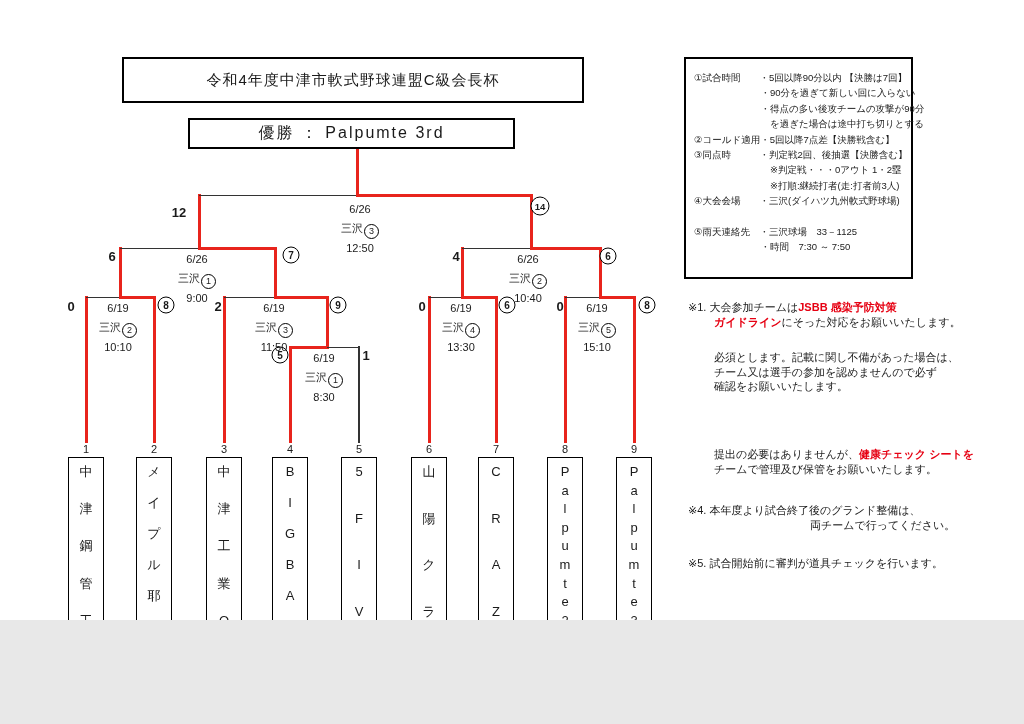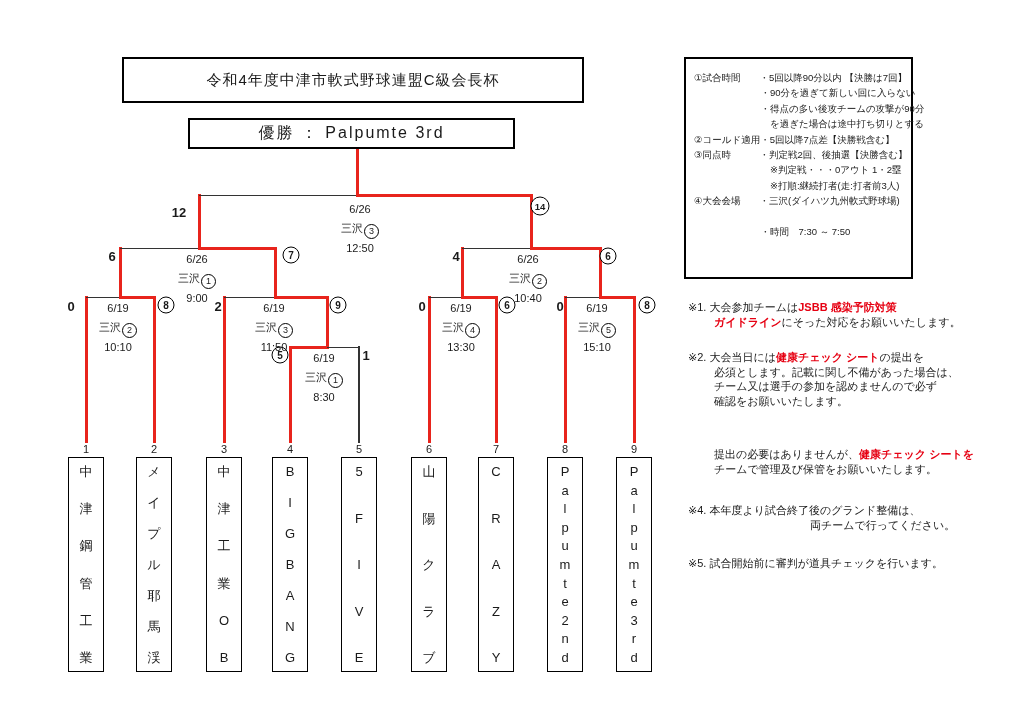--- a/index.html
+++ b/index.html
@@ -1,17 +1,17 @@
 <!DOCTYPE html>
 <html><head>
 <meta charset="utf-8">
 <style>
   html,body{margin:0;padding:0;background:#e8e8e8;}
   #stage{
-    position:relative;width:1024px;height:724px;background:#ffffff;
+    position:relative;width:1024px;height:620px;background:#ffffff;
     font-family:"Liberation Sans","DejaVu Sans",sans-serif;color:#1a1a1a;
     overflow:hidden;margin:0 auto;
   }
   .box{position:absolute;border:2px solid #000;display:flex;align-items:center;justify-content:center;box-sizing:border-box;background:#fff;}
   .title-box{left:122px;top:57px;width:462px;height:46px;}
   .title-box span{font-size:15px;letter-spacing:1px;font-weight:500;}
   .winner-box{left:188px;top:118px;width:327px;height:31px;}
   .winner-box span{font-size:16px;letter-spacing:2px;font-weight:500;}
   .rules{position:absolute;left:684px;top:57px;width:229px;height:222px;border:2px solid #000;box-sizing:border-box;padding:11px 8px 0 8px;}
   .rules .rline{font-size:9.5px;line-height:15.4px;min-height:15.4px;white-space:pre;letter-spacing:0;}
@@ -46,30 +46,30 @@
       <div class="rline">①試合時間　　・5回以降90分以内 【決勝は7回】</div>
       <div class="rline">　　　　　　　・90分を過ぎて新しい回に入らない</div>
       <div class="rline">　　　　　　　・得点の多い後攻チームの攻撃が90分</div>
       <div class="rline">　　　　　　　　を過ぎた場合は途中打ち切りとする</div>
       <div class="rline">②コールド適用・5回以降7点差【決勝戦含む】</div>
       <div class="rline">③同点時　　　・判定戦2回、後抽選【決勝含む】</div>
       <div class="rline">　　　　　　　　※判定戦・・・0アウト 1・2塁</div>
       <div class="rline">　　　　　　　　※打順:継続打者(走:打者前3人)</div>
       <div class="rline">④大会会場　　・三沢(ダイハツ九州軟式野球場)</div>
       <div class="rline">&nbsp;</div>
+      <div class="rline">⑤雨天連絡先　・三沢球場　33－1125</div>
       <div class="rline">　　　　　　　・時間　7:30 ～ 7:50</div>
     </div>
 
   <div id="notes">
       <div class="note" style="top: 300px;">
         <div class="nline" style="padding-left: 0px;"><span>※1. 大会参加チームは</span><span class="red-seg">JSBB 感染予防対策</span></div>
         <div class="nline" style="padding-left: 26px;"><span class="red-seg">ガイドライン</span><span>にそった対応をお願いいたします。</span></div>
       </div>
       <div class="note" style="top: 350px;">
-        <div class="nline" style="padding-left: 0px;"><span>※2. 大会当日には</span><span class="red-seg">健康チェック シート</span><span>の提出を</span></div>
         <div class="nline" style="padding-left: 26px;"><span>必須とします。記載に関し不備があった場合は、</span></div>
         <div class="nline" style="padding-left: 26px;"><span>チーム又は選手の参加を認めませんので必ず</span></div>
         <div class="nline" style="padding-left: 26px;"><span>確認をお願いいたします。</span></div>
       </div>
       <div class="note" style="top: 447px;">
         <div class="nline" style="padding-left: 26px;"><span>提出の必要はありませんが、</span><span class="red-seg">健康チェック シートを</span></div>
         <div class="nline" style="padding-left: 26px;"><span>チームで管理及び保管をお願いいたします。</span></div>
       </div>
       <div class="note" style="top: 503px;">
         <div class="nline" style="padding-left: 0px;"><span>※4. 本年度より試合終了後のグランド整備は、</span></div>

